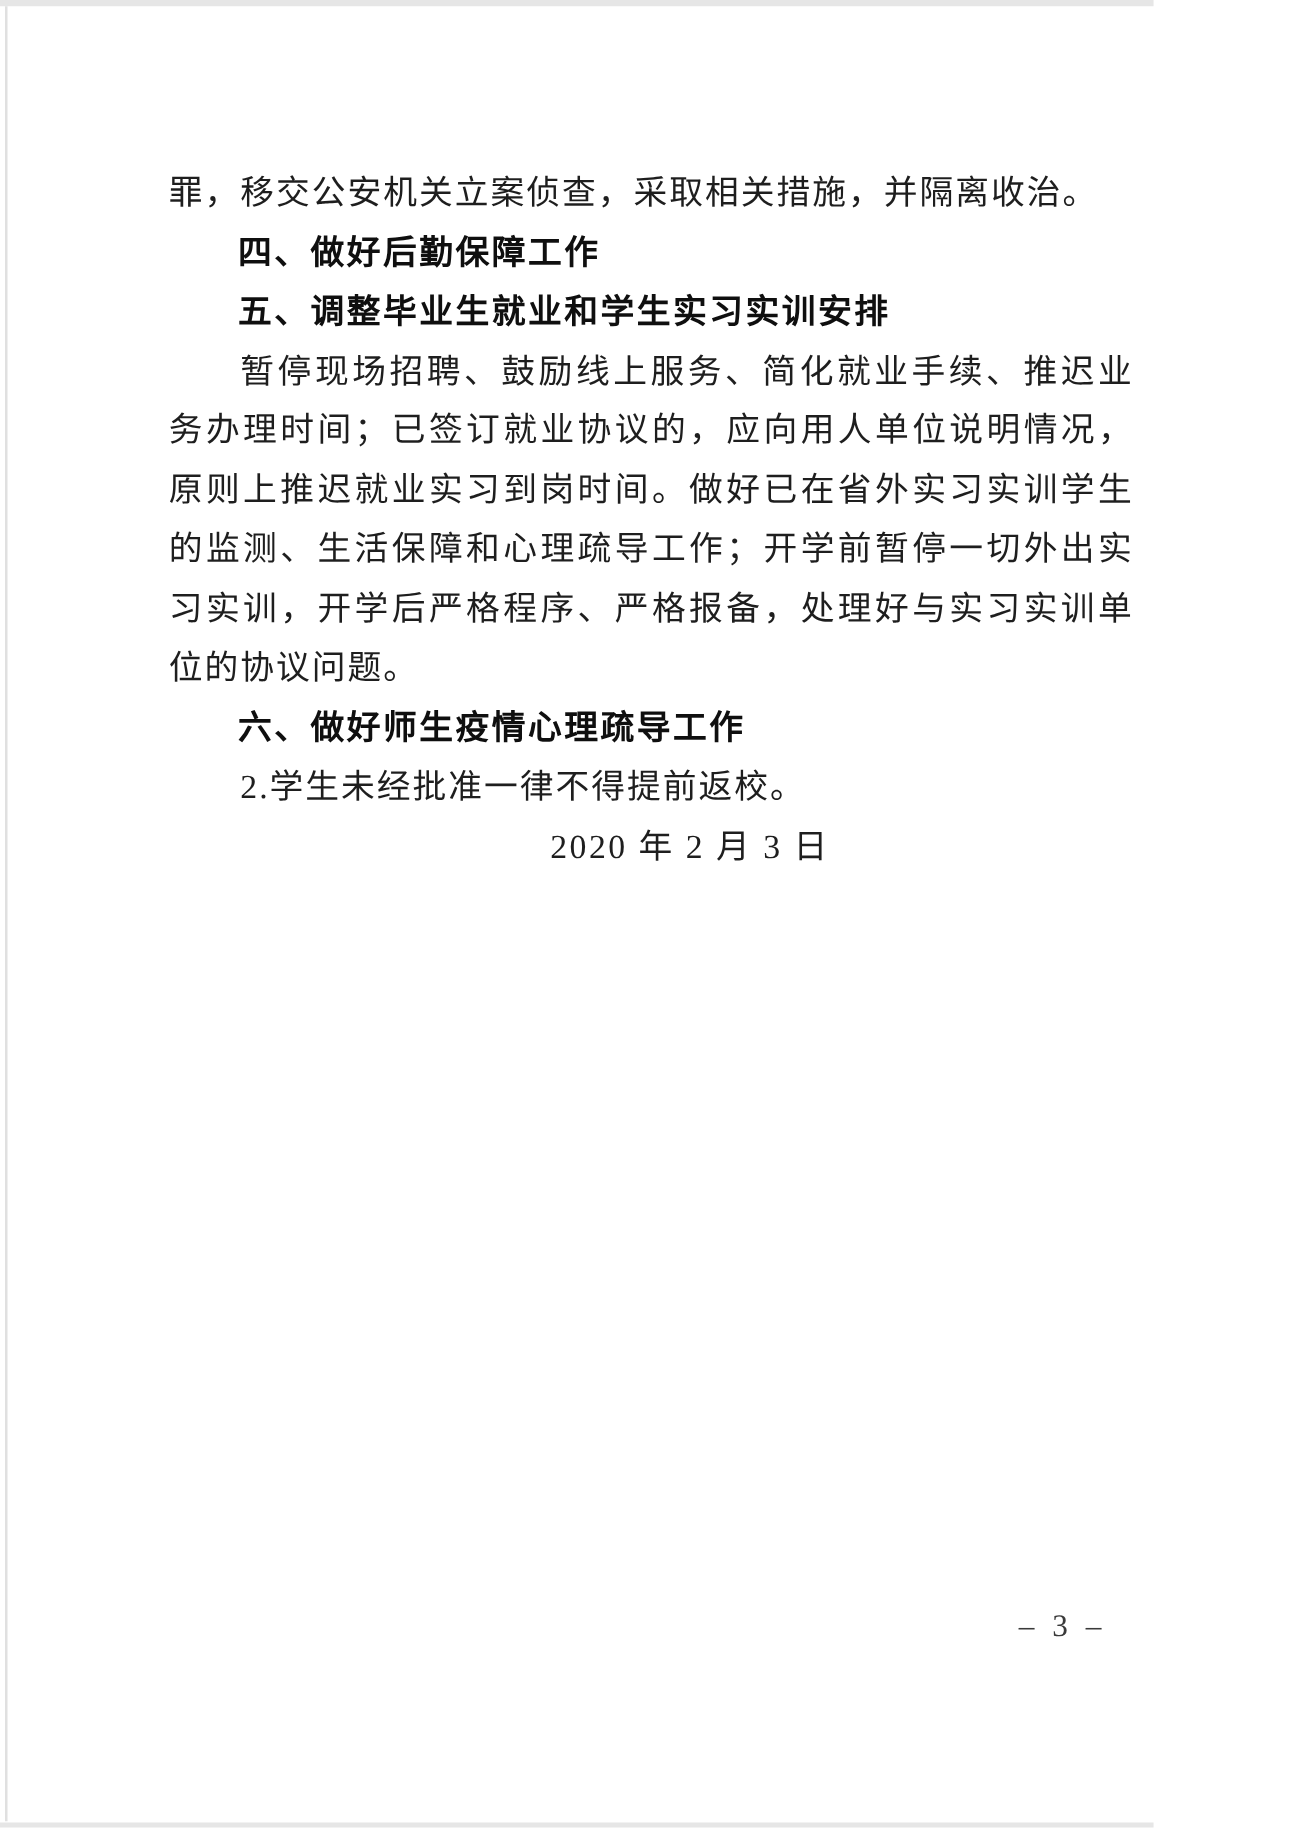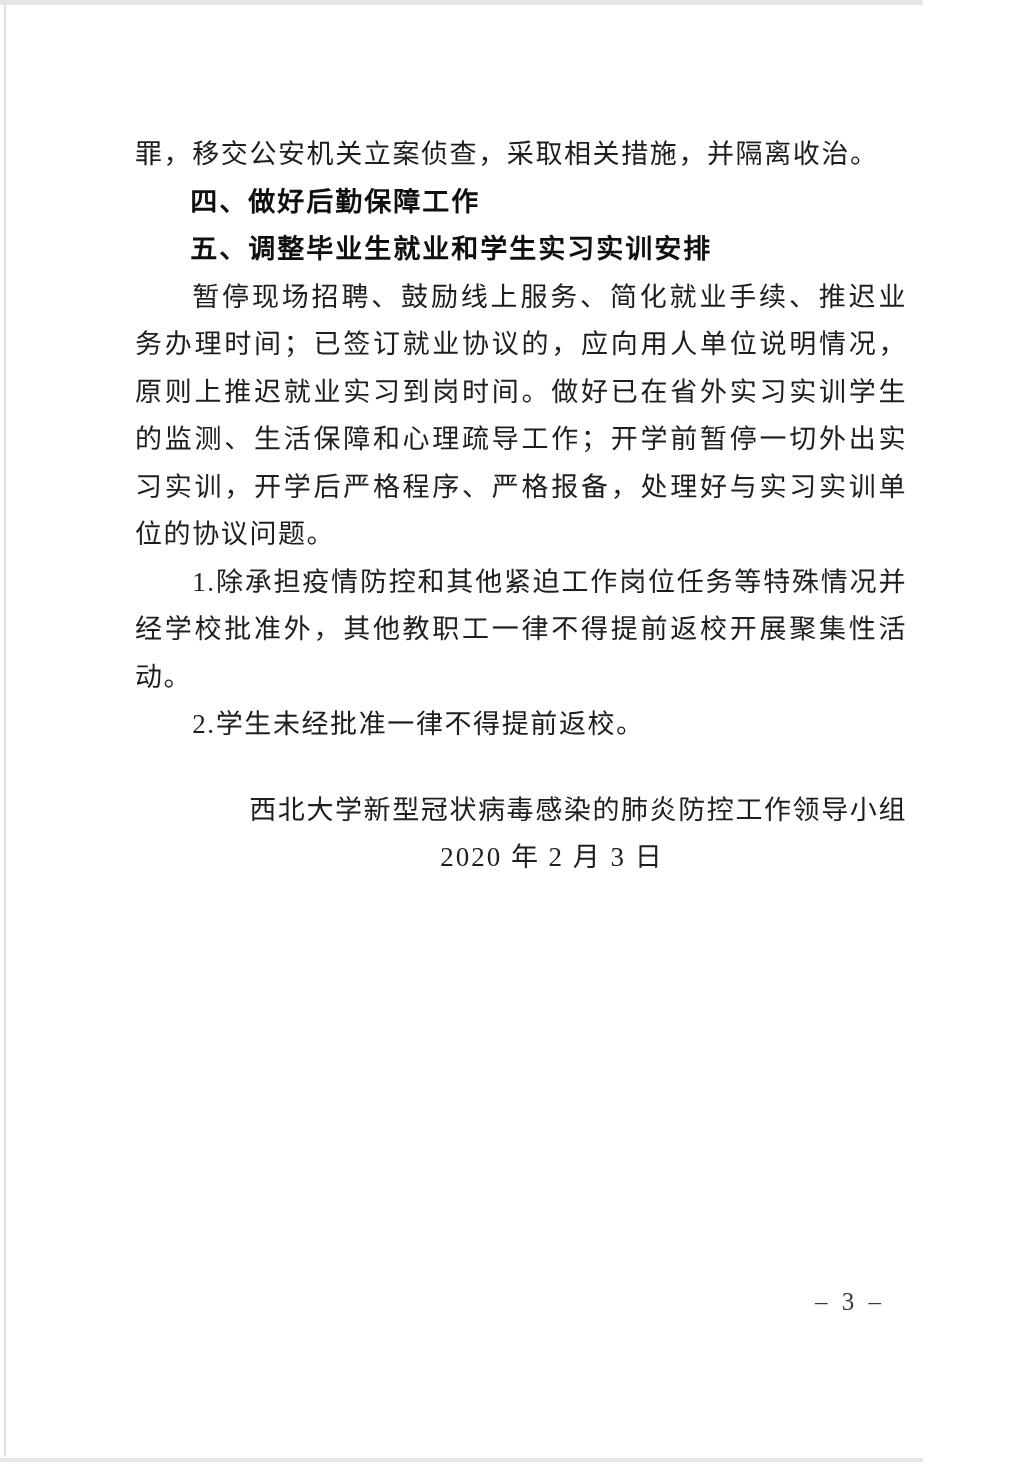--- a/index.html
+++ b/index.html
@@ -100,26 +100,25 @@
   <div class="doc-content">
     <p class="para no-indent">罪，移交公安机关立案侦查，采取相关措施，并隔离收治。</p>
 
     <h3 class="heading">四、做好后勤保障工作</h3>
 
 
     <h3 class="heading">五、调整毕业生就业和学生实习实训安排</h3>
 
     <p class="para">暂停现场招聘、鼓励线上服务、简化就业手续、推迟业务办理时间；已签订就业协议的，应向用人单位说明情况，原则上推迟就业实习到岗时间。做好已在省外实习实训学生的监测、生活保障和心理疏导工作；开学前暂停一切外出实习实训，开学后严格程序、严格报备，处理好与实习实训单位的协议问题。</p>
 
+    <h3 class="heading">六、做好师生疫情心理疏导工作</h3>
 
 
 
-    <p class="para">1.除承担疫情防控和其他紧迫工作岗位任务等特殊情况并经学校批准外，其他教职工一律不得提前返校开展聚集性活动。</p>
 
     <p class="para">2.学生未经批准一律不得提前返校。</p>
 
-    <div class="signature-block">西北大学新型冠状病毒感染的肺炎防控工作领导小组</div>
 
     <div class="date-line">2020 年 2 月 3 日</div>
   </div>
 
   <div class="page-number">– 3 –</div>
 </div>
 
 </body></html>

